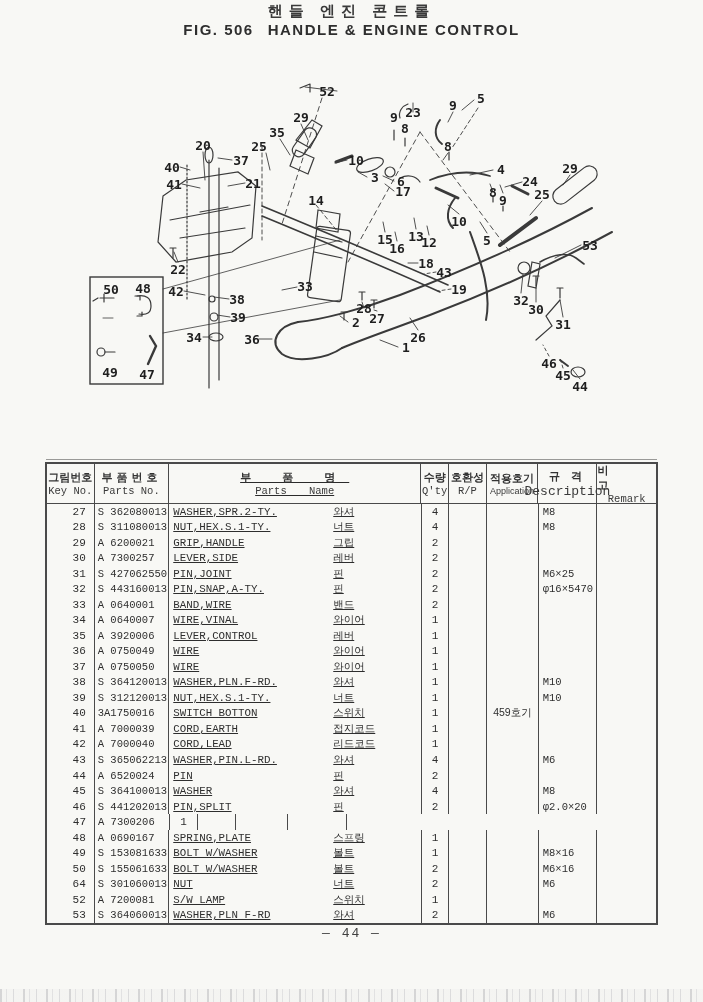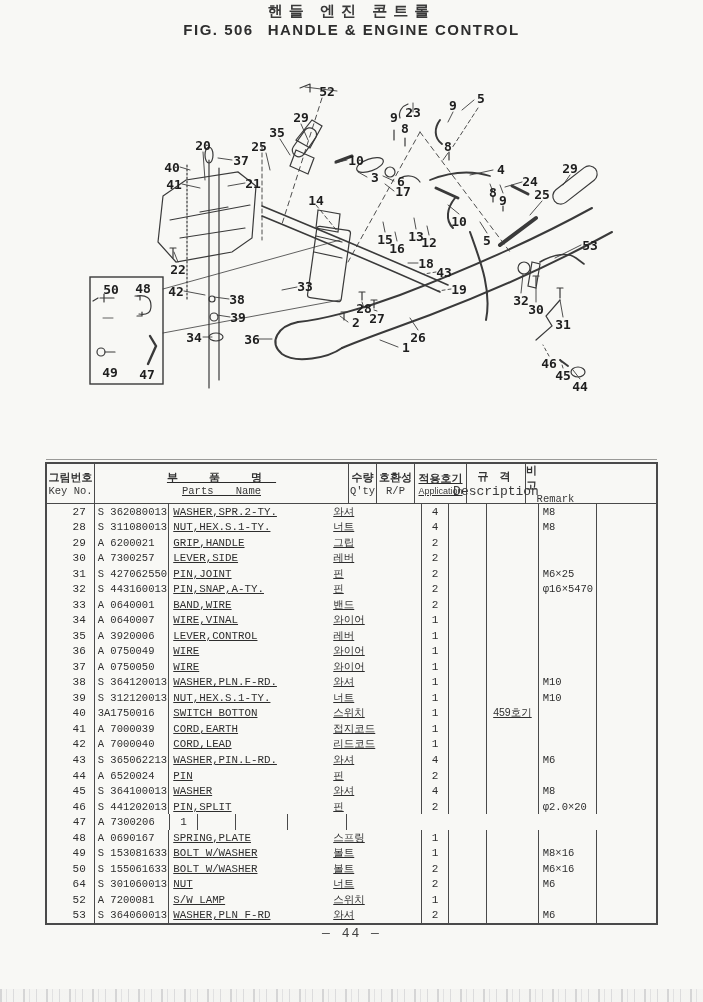--- a/index.html
+++ b/index.html
@@ -34,21 +34,21 @@
   .tc{box-sizing:border-box;height:100%;display:flex;align-items:center;
       border-right:1px solid #4a4a4a;font-size:11px;color:#2e2e2e;overflow:hidden;white-space:nowrap;}
   .tc:last-child{border-right:none;}
   .c-key{width:48px;justify-content:flex-end;padding-right:8px;}
   .c-pno{width:75px;padding-left:3px;font-size:10.5px;}
   .c-name{width:254px;padding-left:4px;text-decoration:underline;}
   .c-name .en{width:160px;font-size:10.8px;}
   .c-name .ko{flex:1;font-size:10.5px;font-family:"Liberation Sans",sans-serif;}
   .c-qty{width:28px;justify-content:center;}
   .c-rp{width:38px;justify-content:center;}
-  .c-app{width:52px;justify-content:center;font-size:10.5px;font-family:"Liberation Sans",sans-serif;text-decoration:underline;}
+  .c-app{width:52px;justify-content:center;font-size:10.5px;font-family:"Liberation Sans",sans-serif;}
   .c-desc{width:59px;padding-left:4px;font-size:10.5px;}
   .c-rem{width:59px;padding-left:4px;}
   
   .pageno{position:absolute;top:926px;left:0;width:100%;text-align:center;
           font-size:13px;color:#404040;font-family:"Liberation Mono",monospace;letter-spacing:2px;}
   .scan-noise{position:absolute;left:0;bottom:0;width:703px;height:13px;opacity:.55;
       background:repeating-linear-gradient(90deg,#b9b9bc 0 2px,#f1f1ef 2px 6px,#cfcfd2 6px 7px,#f1f1ef 7px 13px,#c4c4c8 13px 14px,#f1f1ef 14px 23px);}
 </style>
 </head>
 <body>
@@ -257,20 +257,24 @@
         <span class="callout" style="left: 147px; top: 374px;">47</span>
       </div>
   </div>
 
   <div class="ptable">
     <div class="thead">
       <div class="hc c-key">
         <span class="hko">그림번호</span>
         <span class="hen">Key No.</span>
       </div>
+      <div class="hc c-pno">
+        <span class="hko sp2">부품번호</span>
+        <span class="hen">Parts No.</span>
+      </div>
       <div class="hc c-name" style="justify-content:center">
         <span class="hko sp3">부 품 명</span>
         <span class="hen wsp">Parts Name</span>
       </div>
       <div class="hc c-qty">
         <span class="hko" style="letter-spacing:0">수량</span>
         <span class="hen">Q'ty</span>
       </div>
       <div class="hc c-rp">
         <span class="hko">호환성</span>

